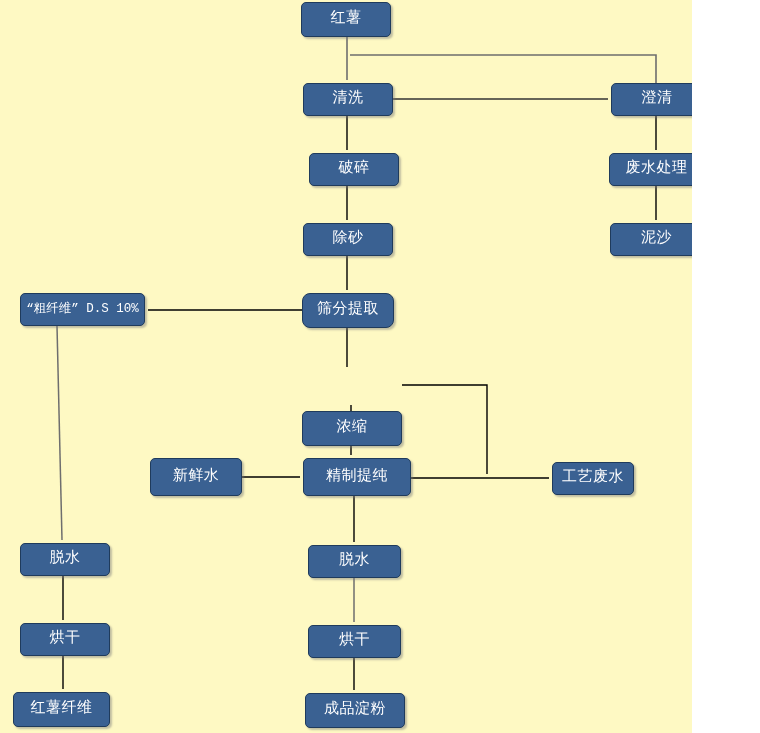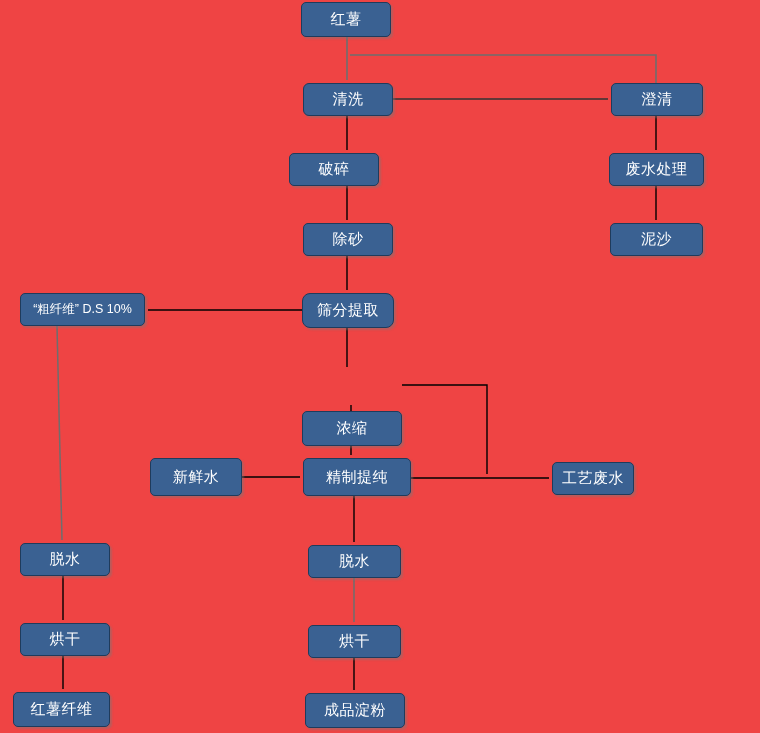--- a/index.html
+++ b/index.html
@@ -2,25 +2,25 @@
 <html><head>
 <meta charset="utf-8">
 <style>
   html, body {
     margin: 0;
     padding: 0;
     background: #ffffff;
   }
   #canvas {
     position: relative;
-    width: 760px;
+    width: 692px;
     height: 733px;
-    background: #ef4444;
+    background: #fef9c3;
     overflow: hidden;
-    font-family: Liberation Sans, sans-serif;
+    font-family: Liberation Mono, monospace;
   }
   .node {
     position: absolute;
     box-sizing: border-box;
     background: #3A6192;
     border: 1px solid #1F3B5C;
     border-radius: 5px;
     color: #ffffff;
     display: flex;
     align-items: center;
@@ -94,29 +94,29 @@
 
     <path d="M 354 496 L 354 542" stroke="#000000" stroke-width="1.4" marker-end="url(#arrow-dark)"></path>
 
     <path d="M 354 578 L 354 622" stroke="#6E6E6E" stroke-width="1.5" marker-end="url(#arrow-gray)"></path>
 
     <path d="M 354 658 L 354 690" stroke="#000000" stroke-width="1.4" marker-end="url(#arrow-dark)"></path>
   </svg>
 
   <div class="node" style="left:301px; top:2px; width:90px; height:35px;">红薯</div>
 
-  <div class="node" style="left:303px; top:83px; width:90px; height:33px;border-radius:6px;">清洗</div>
+  <div class="node" style="left:303px; top:83px; width:90px; height:33px;">清洗</div>
 
   <div class="node" style="left:611px; top:83px; width:92px; height:33px;">澄清</div>
 
   <div class="node" style="left:609px; top:153px; width:95px; height:33px;">废水处理</div>
 
   <div class="node" style="left:610px; top:223px; width:93px; height:33px;">泥沙</div>
 
-  <div class="node" style="left:289px; top:153px; width:90px; height:33px;">破碎</div>
+  <div class="node" style="left:309px; top:153px; width:90px; height:33px;">破碎</div>
 
   <div class="node" style="left:303px; top:223px; width:90px; height:33px;">除砂</div>
 
   <div class="node" style="left:302px; top:293px; width:92px; height:35px;border-radius:8px;">筛分提取</div>
 
   <div class="node small-text" style="left:20px; top:293px; width:125px; height:33px;">“粗纤维” D.S 10%</div>
 
   <div class="node" style="left:302px; top:370px; width:100px; height:35px;margin-top:41px;">浓缩</div>
 
   <div class="node" style="left:150px; top:458px; width:92px; height:38px;">新鲜水</div>

